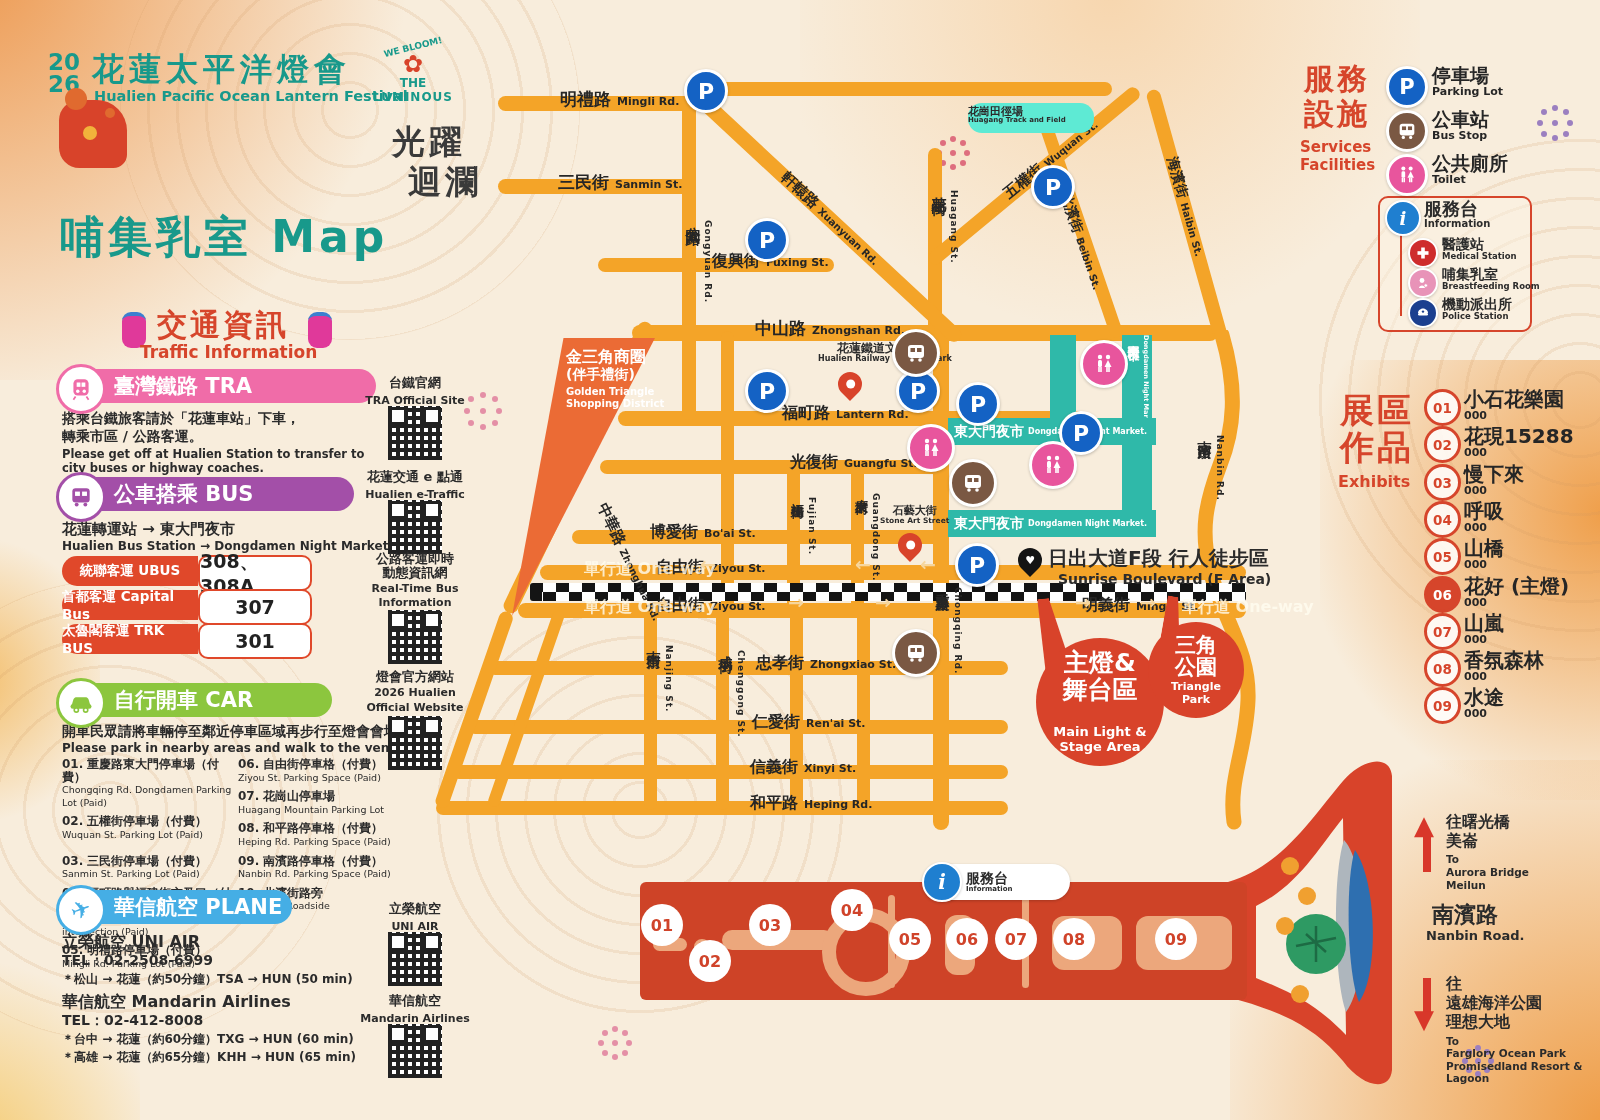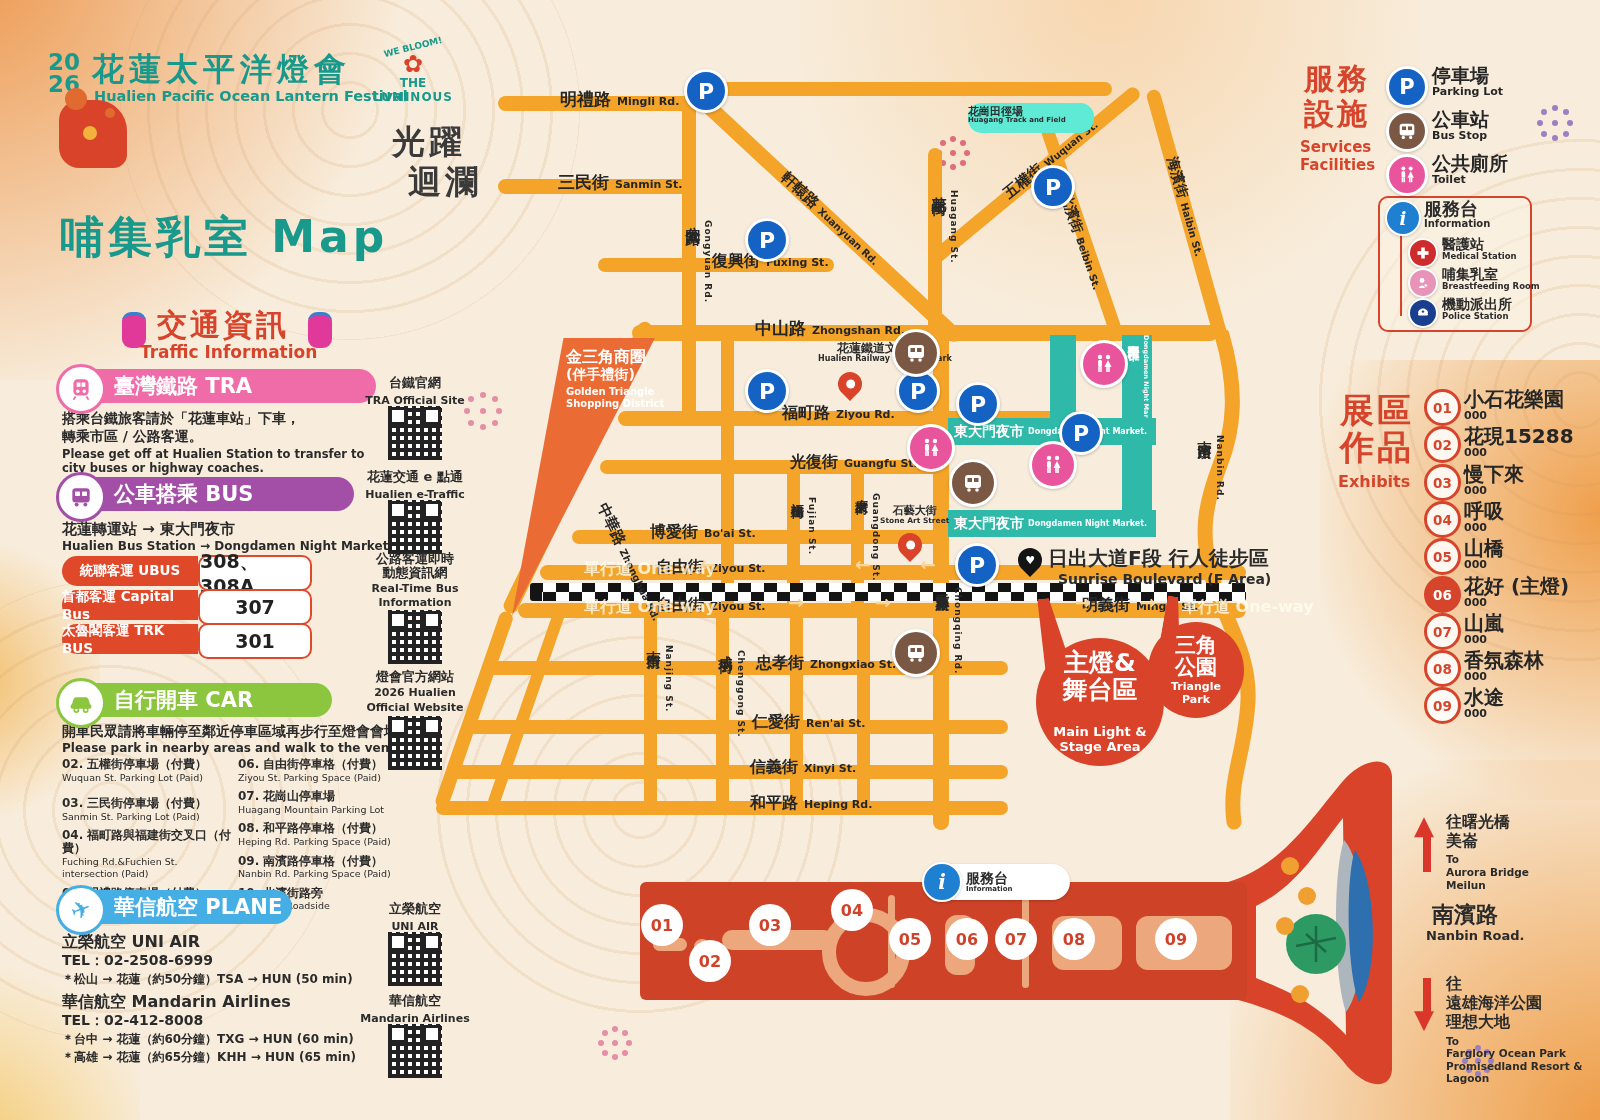--- a/index.html
+++ b/index.html
@@ -176,20 +176,21 @@
       <circle cx="16" cy="18" r="1.8" fill="#fff" stroke="#8CC63E" stroke-width="1.4"></circle>
     </svg>
 </div>
 <div class="pill" style="left:70px;top:683px;width:218px;height:34px;background:#8CC63E;font-size:21px">
   <span>自行開車 CAR</span>
 </div>
 <div class="abs b" style="left:62px;top:723px;font-size:14px">開車民眾請將車輛停至鄰近停車區域再步行至燈會會場</div>
 <div class="abs b" style="left:62px;top:741px;font-size:12px">Please park in nearby areas and walk to the venue.</div>
 
 <div class="abs" style="left:62px;top:758px;width:172px;font-size:12px;line-height:1.05">
+  <div style="margin-bottom:7px"><span class="b">01.</span> <span class="b">重慶路東大門停車場（付費）</span><br><span style="font-size:9.5px">Chongqing Rd. Dongdamen Parking Lot (Paid)</span></div>
   <div style="margin-bottom:14px"><span class="b">02.</span> <span class="b">五權街停車場（付費）</span><br><span style="font-size:9.5px">Wuquan St. Parking Lot (Paid)</span></div>
   <div style="margin-bottom:7px"><span class="b">03.</span> <span class="b">三民街停車場（付費）</span><br><span style="font-size:9.5px">Sanmin St. Parking Lot (Paid)</span></div>
   <div style="margin-bottom:7px"><span class="b">04.</span> <span class="b">福町路與福建街交叉口（付費）</span><br><span style="font-size:9.5px">Fuching Rd.&amp;Fuchien St. intersection (Paid)</span></div>
   <div><span class="b">05.</span> <span class="b">明禮路停車場（付費）</span><br><span style="font-size:9.5px">Mingli Rd. Parking Lot (Paid)</span></div>
 </div>
 
 <div class="abs" style="left:238px;top:758px;width:172px;font-size:12px;line-height:1.05">
   <div style="margin-bottom:7px"><span class="b">06.</span> <span class="b">自由街停車格（付費）</span><br><span style="font-size:9.5px">Ziyou St. Parking Space (Paid)</span></div>
   <div style="margin-bottom:7px"><span class="b">07.</span> <span class="b">花崗山停車場</span><br><span style="font-size:9.5px">Huagang Mountain Parking Lot</span></div>
   <div style="margin-bottom:7px"><span class="b">08.</span> <span class="b">和平路停車格（付費）</span><br><span style="font-size:9.5px">Heping Rd. Parking Space (Paid)</span></div>
@@ -291,21 +292,21 @@
 <div class="abs" style="left:1122px;top:335px;width:30px;height:202px;background:#2FB9A9;z-index:3;display:flex;justify-content:center;color:#fff">
   <span class="b" style="writing-mode:vertical-rl;text-orientation:upright;font-size:12px;letter-spacing:1px">東大門夜市</span>
   <span class="b" style="writing-mode:vertical-rl;font-size:6.5px">Dongdamen Night Market.</span>
 </div>
 <div class="abs" style="left:1050px;top:335px;width:26px;height:85px;background:#2FB9A9;z-index:3"></div>
 
 <div class="rlabel" style="left:560px;top:88px;font-size:17px"><span>明禮路</span><span class="en">Mingli Rd.</span></div>
 <div class="rlabel" style="left:558px;top:171px;font-size:17px"><span>三民街</span><span class="en">Sanmin St.</span></div>
 <div class="rlabel" style="left:712px;top:251px;font-size:16px"><span>復興街</span><span class="en">Fuxing St.</span></div>
 <div class="rlabel" style="left:755px;top:317px;font-size:17px"><span>中山路</span><span class="en">Zhongshan Rd.</span></div>
-<div class="rlabel" style="left:782px;top:403px;font-size:16px"><span>福町路</span><span class="en">Ziyou Rd.</span></div>
+<div class="rlabel" style="left:782px;top:403px;font-size:16px"><span>福町路</span><span class="en">Lantern Rd.</span></div>
 <div class="rlabel" style="left:790px;top:452px;font-size:16px"><span>光復街</span><span class="en">Guangfu St.</span></div>
 <div class="rlabel" style="left:650px;top:522px;font-size:16px"><span>博愛街</span><span class="en">Bo'ai St.</span></div>
 <div class="rlabel" style="left:656px;top:557px;font-size:16px"><span>自由街</span><span class="en">Ziyou St.</span></div>
 <div class="rlabel" style="left:656px;top:595px;font-size:16px"><span>自由街</span><span class="en">Ziyou St.</span></div>
 <div class="rlabel" style="left:1082px;top:595px;font-size:16px"><span>明義街</span><span class="en">Mingyi St.</span></div>
 <div class="rlabel" style="left:756px;top:653px;font-size:16px"><span>忠孝街</span><span class="en">Zhongxiao St.</span></div>
 <div class="rlabel" style="left:752px;top:712px;font-size:16px"><span>仁愛街</span><span class="en">Ren'ai St.</span></div>
 <div class="rlabel" style="left:750px;top:757px;font-size:16px"><span>信義街</span><span class="en">Xinyi St.</span></div>
 <div class="rlabel" style="left:750px;top:793px;font-size:16px"><span>和平路</span><span class="en">Heping Rd.</span></div>
 

